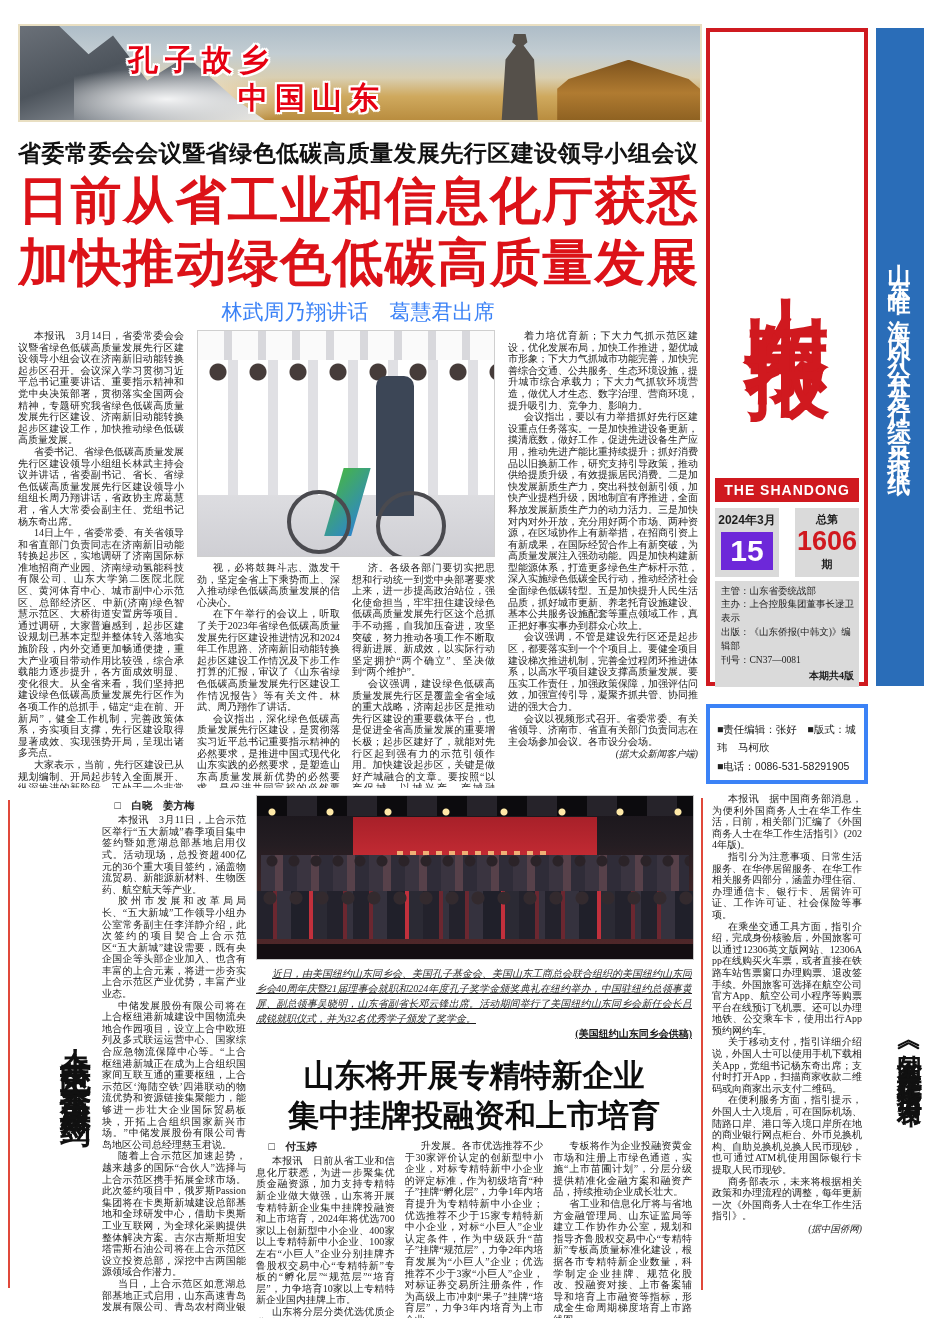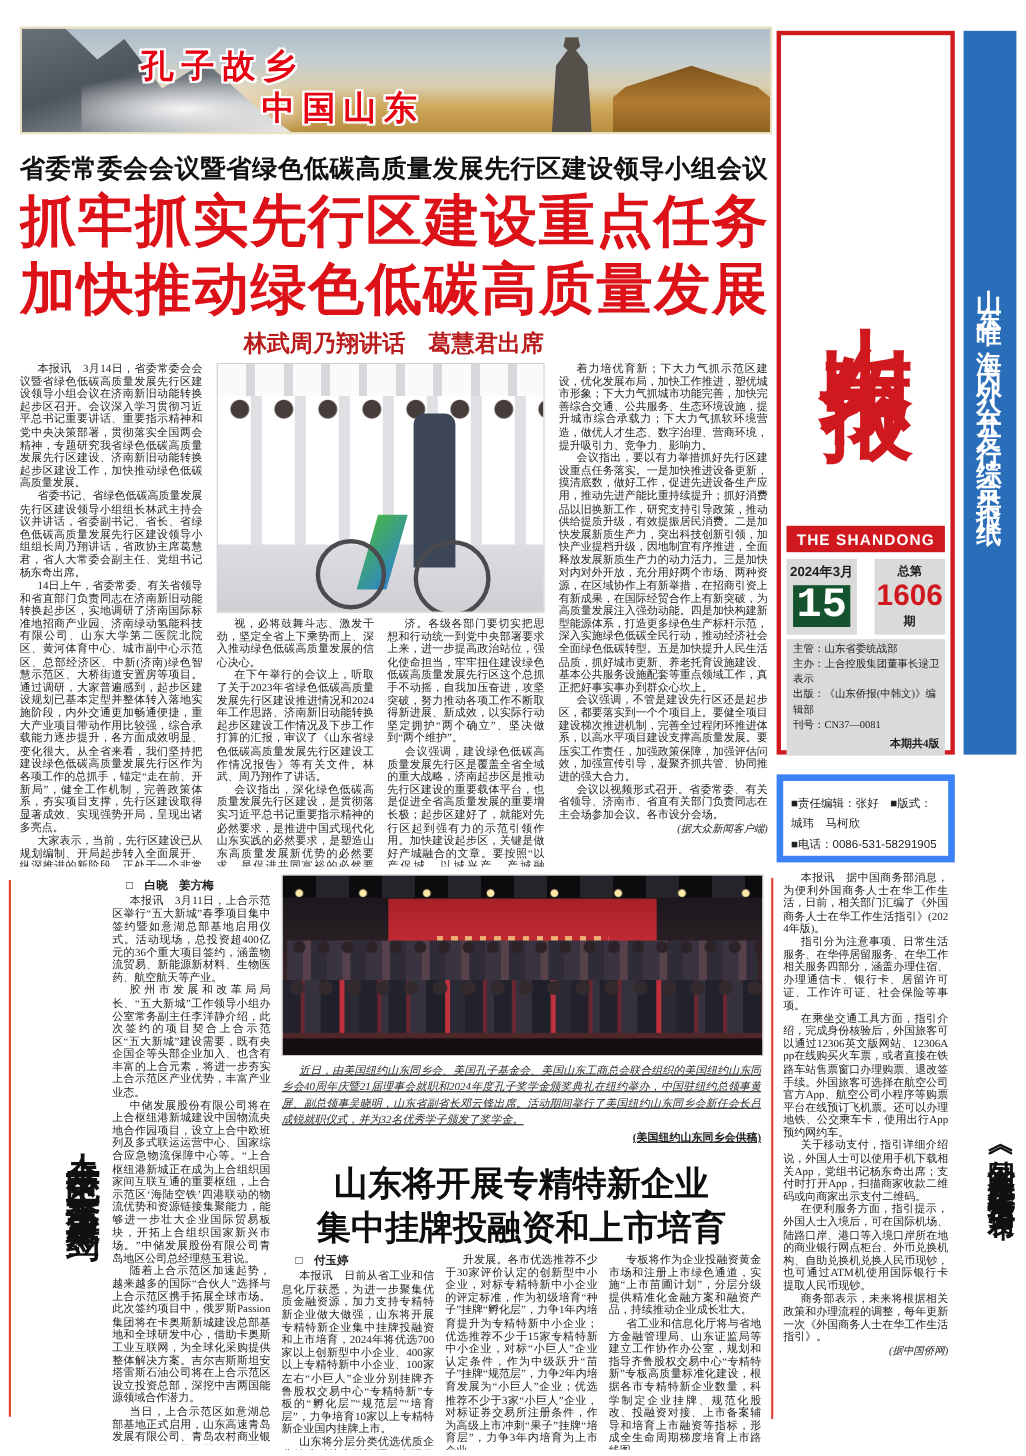--- a/index.html
+++ b/index.html
@@ -28,22 +28,22 @@
 
   
   .kicker{position:absolute;left:18px;top:138px;width:680px;height:32px;overflow:hidden;
           font-family:"Liberation Sans","DejaVu Sans",sans-serif;font-weight:bold;font-size:23px;
           color:#111;text-align:justify;text-align-last:justify;}
   .headline{position:absolute;left:18px;width:680px;height:60px;overflow:hidden;
           font-family:"Liberation Sans","DejaVu Sans",sans-serif;font-weight:bold;font-size:51px;
           color:#dc1218;text-align:justify;text-align-last:justify;line-height:58px;}
   .h1{top:172px;} .h2{top:234px;}
   .subhead{position:absolute;left:18px;top:298px;width:680px;height:26px;
-          font-family:"Liberation Sans","DejaVu Sans",sans-serif;font-weight:bold;font-size:21px;
-          color:#b91c1c;text-align:center;}
+          font-family:"Liberation Sans","DejaVu Sans",sans-serif;font-weight:normal;font-size:21px;
+          color:#3b82f6;text-align:center;}
 
   
   .para{margin:0;text-indent:1.6em;text-align:justify;word-break:break-all;}
   .bodytext{font-size:10px;line-height:1.16;color:#222;overflow:hidden;}
   .byline{font-family:"Liberation Sans","DejaVu Sans",sans-serif;font-weight:bold;font-size:10.5px;
           margin:0 0 3px 0;text-indent:1.2em;}
   .credit{margin:2px 0 0 0;text-align:right;font-style:italic;font-size:9.5px;}
 
   
   .lead-body{position:absolute;left:18px;top:330px;width:680px;height:458px;display:flex;gap:13px;}
@@ -95,37 +95,37 @@
   .mast-box{position:absolute;left:706px;top:28px;width:162px;height:658px;border:4px solid #cf1a20;
           background:#fff;box-sizing:border-box;}
   .mast-title{writing-mode:vertical-rl;text-orientation:upright;margin:10px auto 0 auto;height:430px;
           font-family:"Liberation Serif",serif;font-weight:bold;font-size:84px;line-height:1;
           letter-spacing:14px;color:#d0191f;text-align:center;}
   .mast-en{margin:6px 5px 0 5px;background:#d0191f;color:#fff;text-align:center;height:24px;line-height:24px;
           font-family:"Liberation Sans","DejaVu Sans",sans-serif;font-weight:bold;font-size:14px;letter-spacing:1px;}
   .mast-date{margin:6px 5px 0 5px;display:flex;gap:16px;justify-content:center;}
   .date-cell{flex:1.1;background:#dadada;text-align:center;padding:4px 3px 5px 3px;}
   .dc-top{font-size:12px;font-weight:bold;font-family:"Liberation Sans",sans-serif;}
-  .dc-day{margin:3px auto 0 auto;width:52px;background:#14532d;color:#fff;font-weight:bold;font-size:38px;
-          line-height:38px;font-family:Liberation Mono, monospace;}
+  .dc-day{margin:3px auto 0 auto;width:52px;background:#6d28d9;color:#fff;font-weight:bold;font-size:30px;
+          line-height:38px;font-family:Liberation Sans, sans-serif;}
   .issue-cell{flex:1;background:#dadada;text-align:center;padding:4px 2px 5px 2px;
           font-family:"Liberation Sans",sans-serif;}
   .ic-top{font-size:11px;font-weight:bold;}
   .ic-num{color:#d0191f;font-weight:bold;font-size:27px;line-height:1.1;}
   .ic-bottom{font-size:11px;font-weight:bold;}
   .mast-bottom{margin:4px 5px 0 5px;background:#dadada;padding:4px 5px 4px 6px;}
   .info-line{margin:0;font-size:9.5px;line-height:1.45;text-indent:0;}
   .mast-pages{text-align:right;font-size:10px;font-weight:bold;margin-top:2px;}
 
   .blue-bar{position:absolute;left:876px;top:28px;width:48px;height:658px;background:#2a6db8;
           display:flex;align-items:center;justify-content:center;}
   .blue-bar span{writing-mode:vertical-rl;text-orientation:upright;color:#fff;font-weight:bold;
           font-size:23px;letter-spacing:14px;font-family:"Liberation Sans",sans-serif;}
 
-  .editor-box{position:absolute;left:706px;top:704px;width:162px;height:80px;border:6px solid #3b82f6;
+  .editor-box{position:absolute;left:706px;top:704px;width:162px;height:80px;border:4px solid #3b82f6;
           box-sizing:border-box;padding:12px 7px 0 7px;font-size:10.5px;line-height:1.75;
           font-family:"Liberation Sans",sans-serif;color:#222;overflow:hidden;}
 
   
   .rule{position:absolute;width:2px;background:#e0483a;}
   .ruleA{left:8px;top:800px;height:488px;}
   .ruleB{left:701px;top:798px;height:492px;}
 
   .vhead{position:absolute;writing-mode:vertical-rl;text-orientation:upright;font-weight:bold;color:#111;
           font-family:"Liberation Serif",serif;text-align:center;overflow:hidden;}
@@ -153,21 +153,21 @@
   <div class="banner">
     <div class="mountains"></div>
     <div class="mist"></div>
     <div class="statue"></div>
     <div class="temple"></div>
     <div class="slogan s1">孔子故乡</div>
     <div class="slogan s2">中国山东</div>
   </div>
 
   <div class="kicker">省委常委会会议暨省绿色低碳高质量发展先行区建设领导小组会议召开</div>
-  <div class="headline h1">抓牢抓实先行区建设重点任务</div>
+  <div class="headline h1">日前从省工业和信息化厅获悉</div>
   <div class="headline h2">加快推动绿色低碳高质量发展</div>
   <div class="subhead">林武周乃翔讲话　葛慧君出席</div>
 
   <div class="lead-body">
     <div class="lcol c1 bodytext">
         <p class="para">本报讯　3月14日，省委常委会会议暨省绿色低碳高质量发展先行区建设领导小组会议在济南新旧动能转换起步区召开。会议深入学习贯彻习近平总书记重要讲话、重要指示精神和党中央决策部署，贯彻落实全国两会精神，专题研究我省绿色低碳高质量发展先行区建设、济南新旧动能转换起步区建设工作，加快推动绿色低碳高质量发展。</p>
         <p class="para">省委书记、省绿色低碳高质量发展先行区建设领导小组组长林武主持会议并讲话，省委副书记、省长、省绿色低碳高质量发展先行区建设领导小组组长周乃翔讲话，省政协主席葛慧君，省人大常委会副主任、党组书记杨东奇出席。</p>
         <p class="para">14日上午，省委常委、有关省领导和省直部门负责同志在济南新旧动能转换起步区，实地调研了济南国际标准地招商产业园、济南绿动氢能科技有限公司、山东大学第二医院北院区、黄河体育中心、城市副中心示范区、总部经济区、中新(济南)绿色智慧示范区、大桥街道安置房等项目。通过调研，大家普遍感到，起步区建设规划已基本定型并整体转入落地实施阶段，内外交通更加畅通便捷，重大产业项目带动作用比较强，综合承载能力逐步提升，各方面成效明显、变化很大。从全省来看，我们坚持把建设绿色低碳高质量发展先行区作为各项工作的总抓手，锚定“走在前、开新局”，健全工作机制，完善政策体系，夯实项目支撑，先行区建设取得显著成效、实现强势开局，呈现出诸多亮点。</p>
         <p class="para">大家表示，当前，先行区建设已从规划编制、开局起步转入全面展开、纵深推进的新阶段，正处于一个非常关键的时期，需要进一步明确发力方向和工作着力点。这次会议专题研究起步区、先行区建设，体现出省委对推进起步区、先行区建设的高度重</p>
       </div>

